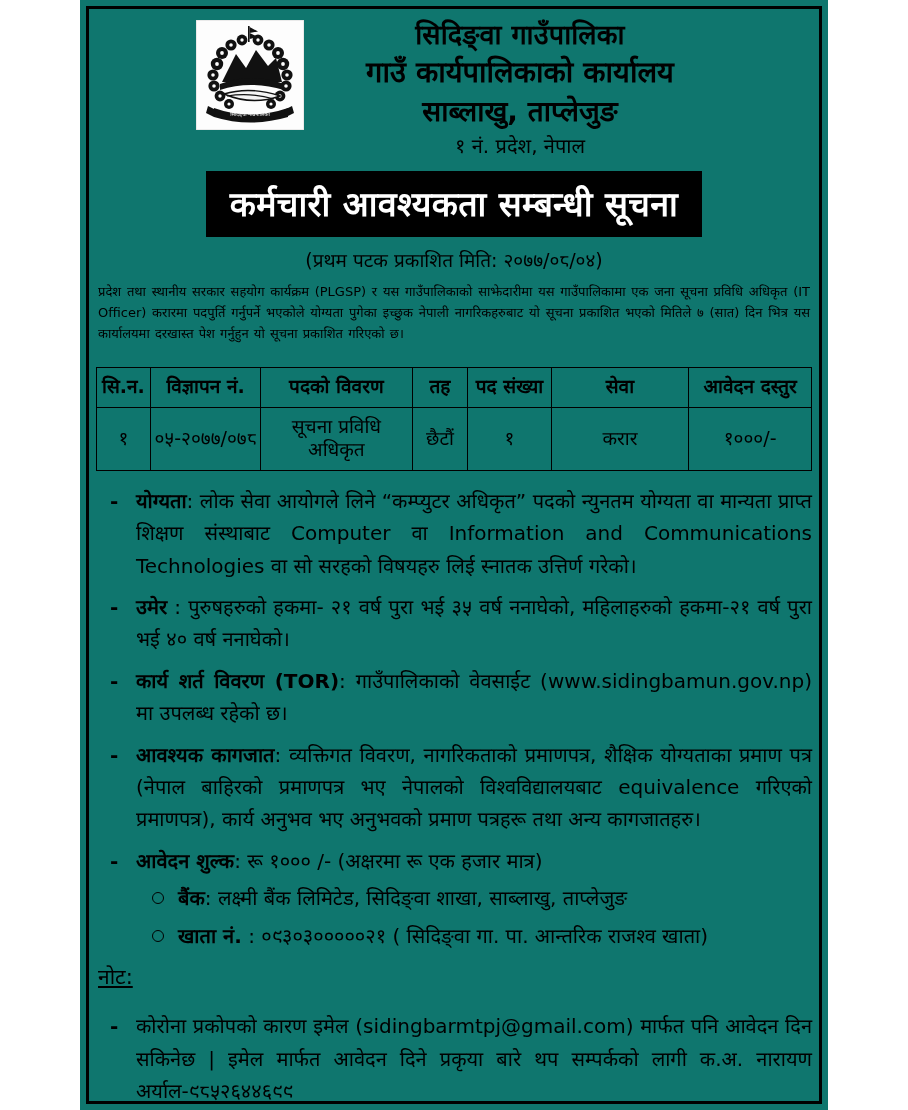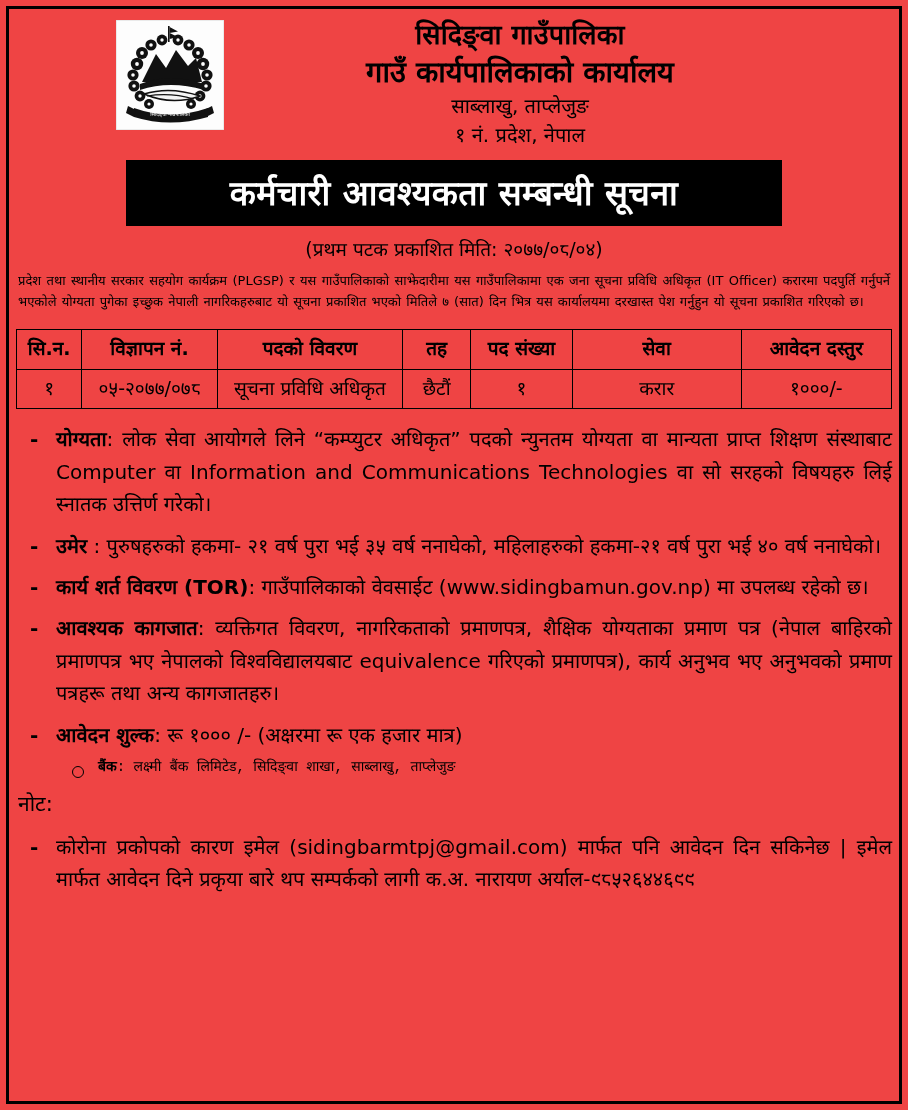--- a/index.html
+++ b/index.html
@@ -7,24 +7,24 @@
     margin: 0;
     padding: 0;
     background: #ffffff;
   }
   body {
     font-family: "DejaVu Sans", "Liberation Sans", sans-serif;
     color: #000000;
   }
   #page {
     position: relative;
-    width: 908px;
+    width: 748px;
     height: 1110px;
     margin: 0 auto;
-    background: #ef4444;
+    background: #0f766e;
     box-sizing: border-box;
     overflow: hidden;
   }
   .page-border {
     position: absolute;
     left: 6px;
     top: 6px;
     right: 6px;
     bottom: 6px;
     border: 3px solid #000;
@@ -69,22 +69,22 @@
     font-weight: bold;
     line-height: 1.28;
     letter-spacing: .2px;
   }
   .org-office {
     font-size: 29px;
     font-weight: bold;
     line-height: 1.35;
   }
   .org-addr {
-    font-size: 20px;
-    font-weight: normal;
+    font-size: 28px;
+    font-weight: bold;
     line-height: 1.45;
   }
   .org-prov {
     font-size: 20px;
     font-weight: normal;
     line-height: 1.45;
   }
 
   
   .title-banner {
@@ -110,21 +110,21 @@
     line-height: 1.62;
     text-align: justify;
     margin: 8px 2px 0 2px;
     word-spacing: 1px;
   }
 
   
   table.vac {
     width: 100%;
     border-collapse: collapse;
-    margin-top: 17px;
+    margin-top: 23px;
     table-layout: fixed;
   }
   table.vac th, table.vac td {
     border: 1.6px solid #000;
     text-align: center;
     vertical-align: middle;
     font-size: 19px;
     padding: 7px 2px 9px 2px;
     line-height: 1.2;
   }
@@ -164,38 +164,38 @@
 
   ul.circ {
     list-style: none;
     margin: 6px 0 0 0;
     padding: 0;
   }
   ul.circ > li {
     position: relative;
     padding-left: 42px;
     margin-bottom: 7px;
-    font-size: 14px;
+    font-size: 20px;
     line-height: 1.55;
-    font-family: Liberation Mono, monospace;
   }
   ul.circ > li::before {
     content: "";
     position: absolute;
     left: 16px;
     top: 9px;
     width: 10px;
     height: 10px;
     border: 1.6px solid #000;
     border-radius: 50%;
   }
 
   .note-head {
     font-size: 21px;
-    margin: 10px 0 14px 2px;
+    margin: 10px 0 20px 2px;
+    text-decoration: underline;
   }
   .ital { font-style: italic; }
 </style>
 </head>
 <body>
 
 <div id="page">
   <div class="page-border"></div>
 
   <div class="inner">
@@ -310,20 +310,23 @@
       </li>
       <li>
         <span class="lbl">आवश्यक कागजात</span><span>: व्यक्तिगत विवरण, नागरिकताको प्रमाणपत्र, शैक्षिक योग्यताका प्रमाण पत्र (नेपाल बाहिरको प्रमाणपत्र भए नेपालको विश्वविद्यालयबाट  equivalence गरिएको प्रमाणपत्र), कार्य अनुभव भए अनुभवको प्रमाण पत्रहरू तथा अन्य कागजातहरु।</span>
       </li>
       <li>
         <span class="lbl">आवेदन शुल्क</span><span>: रू १००० /- (अक्षरमा रू एक हजार मात्र)</span>
         <ul class="circ">
           <li>
             <span class="lbl">बैंक</span><span>: लक्ष्मी बैंक लिमिटेड, सिदिङ्वा शाखा, साब्लाखु, ताप्लेजुङ</span>
           </li>
+          <li>
+            <span class="lbl">खाता नं.</span><span> : ०९३०३०००००२१  ( सिदिङ्वा गा. पा. आन्तरिक राजश्व खाता)</span>
+          </li>
         </ul>
       </li>
     </ul>
 
     <div class="note-head">नोट:</div>
     <ul class="dash">
       <li>
         <span>कोरोना प्रकोपको कारण इमेल (sidingbarmtpj@gmail.com) मार्फत पनि आवेदन दिन सकिनेछ | इमेल मार्फत आवेदन दिने प्रकृया बारे थप सम्पर्कको लागी क.अ. नारायण अर्याल-९८५२६४४६९९</span>
       </li>
     </ul>

